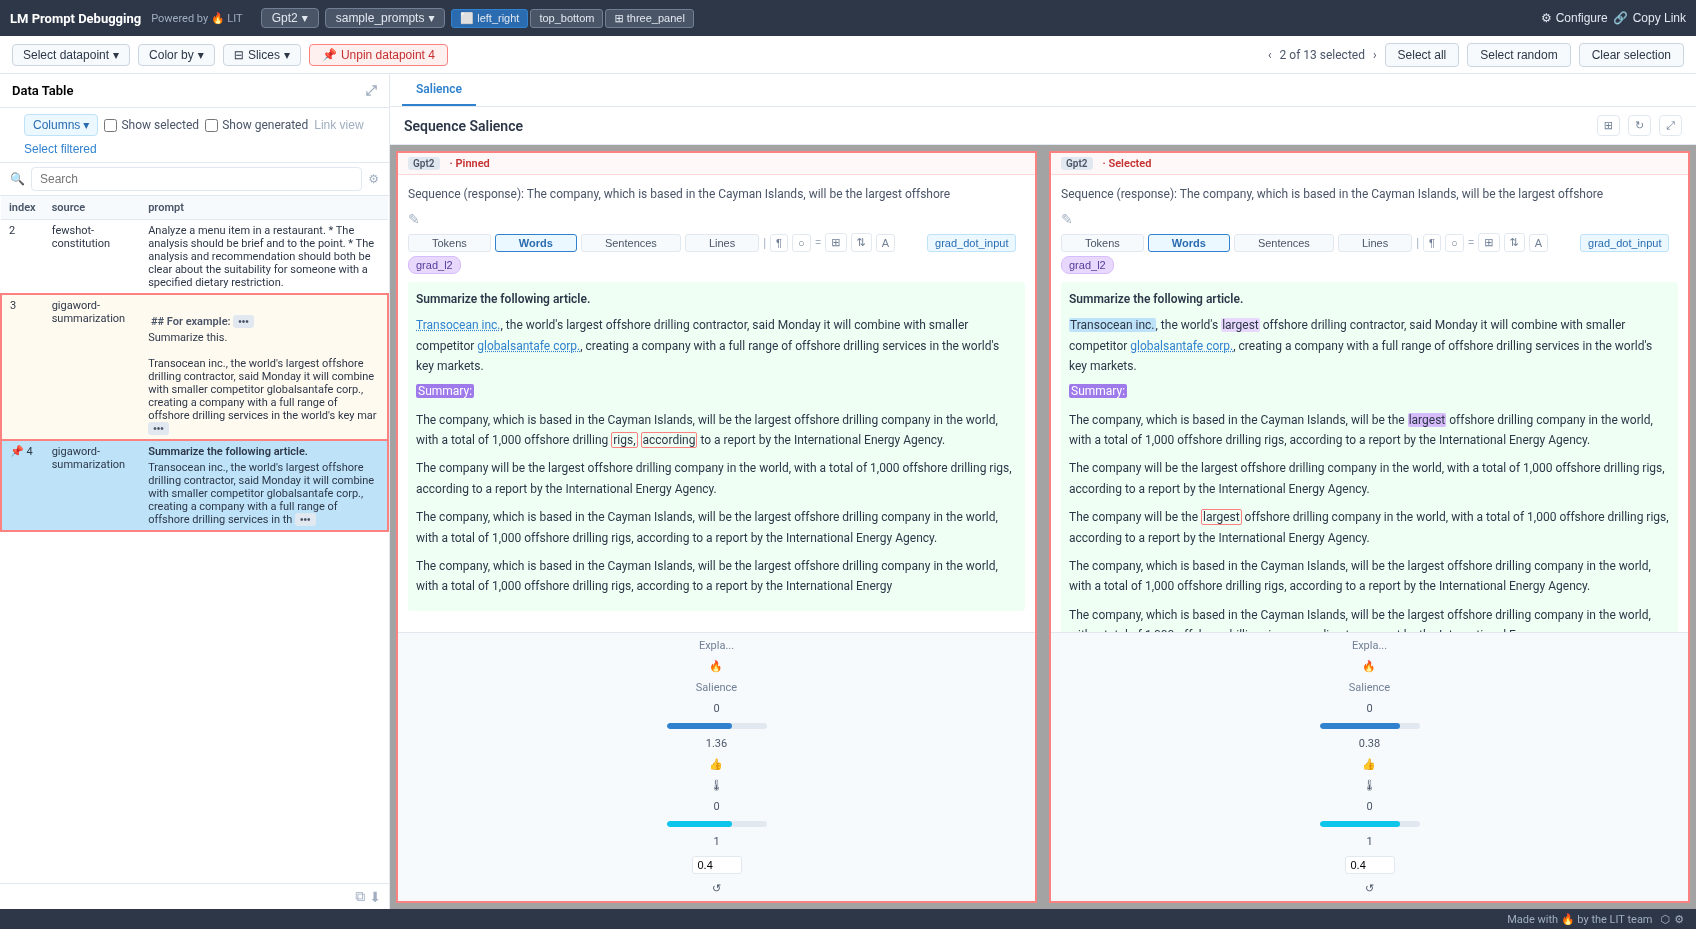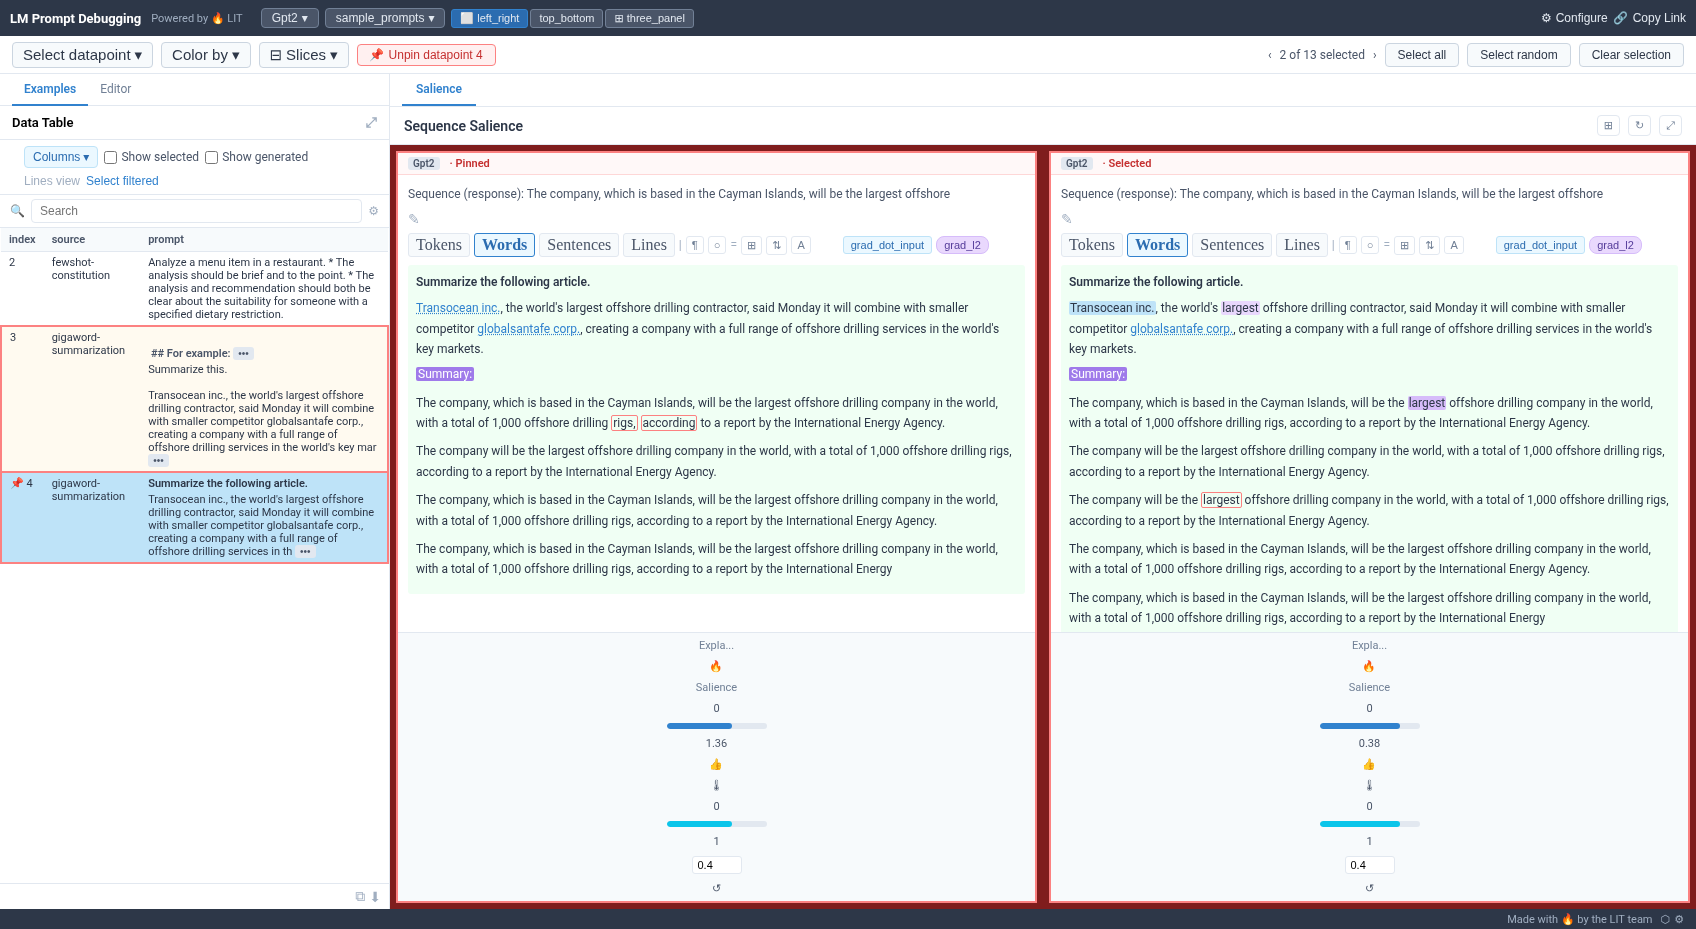--- a/index.html
+++ b/index.html
@@ -31,21 +31,21 @@
       align-items: center;
       height: 38px;
       padding: 0 12px;
       gap: 8px;
     }
     .toolbar-btn {
       background: #f7fafc;
       border: 1px solid #cbd5e0;
       border-radius: 4px;
       padding: 3px 10px;
-      font-size: 15px;
+      font-size: 12px;
       cursor: pointer;
       display: flex;
       align-items: center;
       gap: 4px;
       color: #2d3748;
     }
     .unpin-btn {
       background: #fff0f0;
       border: 1px solid #fc8181;
       border-radius: 4px;
@@ -190,21 +190,21 @@
     }
     .data-table tr.highlighted-row { background: #fffaf0; border: 2px solid #fc8181; }
     .data-table tr.pinned-selected { background: #bee3f8; border: 2px solid #fc8181; }
     .dots-btn { background: #e2e8f0; border: none; border-radius: 3px; padding: 1px 5px; cursor: pointer; font-size: 10px; color: #4a5568; }
 
     
     .right-panel {
       flex: 1;
       display: flex;
       flex-direction: column;
-      background: #7f1d1d;
+      background: #a3a3a3;
       overflow: hidden;
     }
 
     .right-panel-tabs {
       border-bottom: 1px solid #e2e8f0;
       background: #fff;
       padding: 0 12px;
       display: flex;
     }
     .right-tab {
@@ -270,25 +270,24 @@
       display: flex;
       align-items: center;
       gap: 4px;
       margin-bottom: 8px;
       flex-wrap: wrap;
     }
     .token-btn {
       background: #f7fafc;
       border: 1px solid #e2e8f0;
       border-radius: 3px;
-      padding: 2px 7px;
-      font-size: 16px;
+      padding: 2px 23px;
+      font-size: 11px;
       cursor: pointer;
       color: #4a5568;
-      font-family: Liberation Serif, serif;
     }
     .token-btn.active { background: #ebf8ff; border-color: #3182ce; color: #2b6cb0; font-weight: 600; }
     .token-sep { color: #a0aec0; }
     .token-icon-btn { background: none; border: 1px solid #e2e8f0; border-radius: 3px; padding: 2px 5px; cursor: pointer; font-size: 11px; color: #718096; }
     .grad-btn {
       background: #ebf8ff;
       border: 1px solid #bee3f8;
       border-radius: 3px;
       padding: 2px 7px;
       font-size: 11px;
@@ -474,44 +473,40 @@
     <span style="cursor:pointer">›</span>
     <button class="toolbar-action-btn">Select all</button>
     <button class="toolbar-action-btn">Select random</button>
     <button class="toolbar-action-btn">Clear selection</button>
   </div>
 </div>
 
 <div class="main-layout">
 
   <div class="left-panel">
-    <div class="panel-tabs">
-      <div class="panel-tab active">Examples</div>
-      <div class="panel-tab">Editor</div>
-    </div>
 
     <div class="panel-header">
       <span>Data Table</span>
       <span class="expand-icon">⤢</span>
     </div>
 
     <div class="panel-controls">
       <button class="columns-btn">
         <span>Columns</span>
         <span>▾</span>
       </button>
       <label class="checkbox-label">
         <input type="checkbox" style="">
         <span>Show selected</span>
       </label>
       <label class="checkbox-label">
         <input type="checkbox" style="">
         <span>Show generated</span>
       </label>
-      <button class="select-filtered-btn">Lines view</button>
+      <button class="select-filtered-btn">Link view</button>
       <button class="select-filtered-btn active">Select filtered</button>
     </div>
 
     <div class="search-row">
       <span>🔍</span>
       <input class="search-input" type="text" placeholder="Search" style="">
       <button class="reset-btn">⚙</button>
     </div>
 
     <div class="data-table-container">

